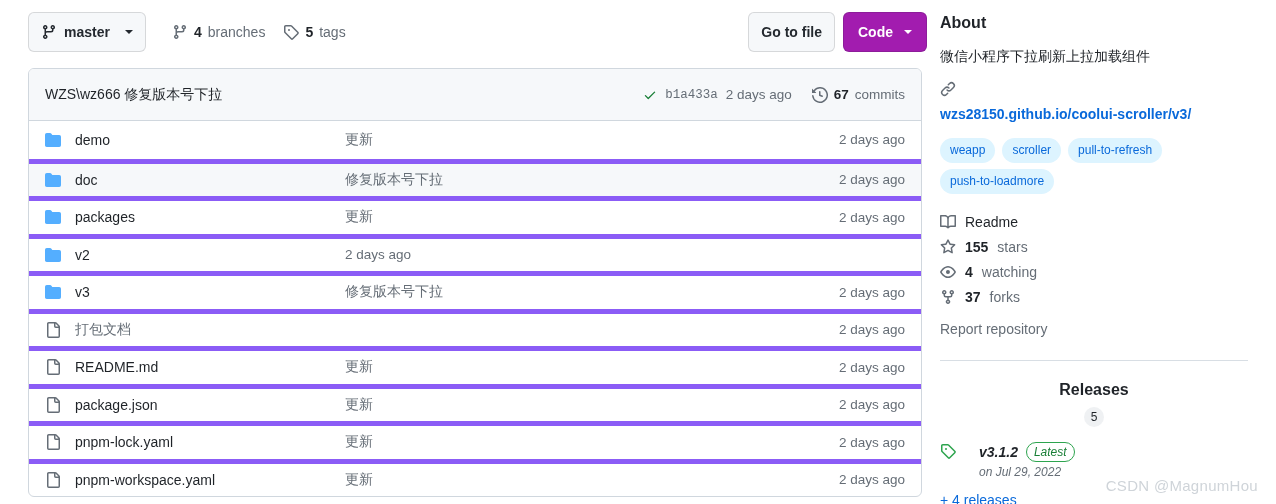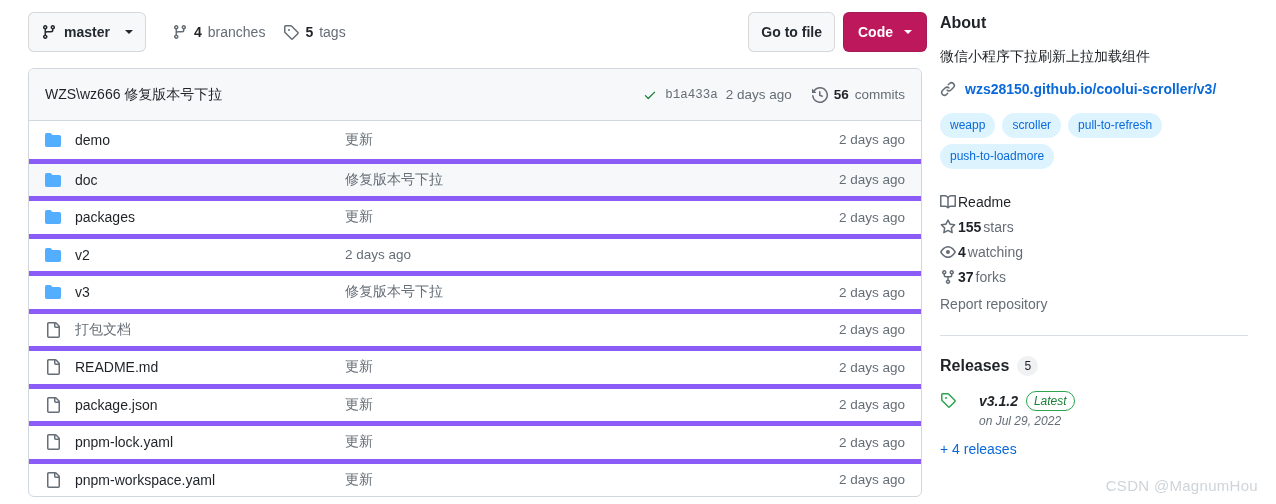--- a/index.html
+++ b/index.html
@@ -33,21 +33,21 @@
     border-top: 4px solid currentColor;
   }
   .meta-links { display: flex; align-items: center; gap: 18px; margin-left: 26px; }
   .meta-item {
     display: inline-flex; align-items: center; gap: 6px;
     font-size: 14px; color: #656d76; cursor: pointer;
   }
   .meta-item .num { font-weight: 600; color: #1f2328; }
   .toolbar-right { margin-left: auto; display: flex; align-items: center; gap: 8px; padding-right: 1px; }
   .btn-code {
-    background: #be185d; border-color: rgba(27,31,36,0.15);
+    background: #a21caf; border-color: rgba(27,31,36,0.15);
     color: #ffffff; padding: 0 14px; gap: 9px;
   }
   .btn-code .caret { border-top-color: #ffffff; }
 
   
   .filetable {
     border: 1px solid #d0d7de; border-radius: 6px;
     overflow: hidden; background: #fff; width: 894px;
   }
   .commit-bar {
@@ -79,38 +79,38 @@
   .row.hovered { background: #f6f8fa; }
   .row .icon-cell { width: 30px; display: flex; align-items: center; }
   .row .name { width: 270px; color: #1f2328; cursor: pointer; overflow: hidden; white-space: nowrap; }
   .row .msg { flex: 1; color: #656d76; cursor: pointer; overflow: hidden; white-space: nowrap; }
   .row .when { color: #656d76; font-size: 13.5px; text-align: right; white-space: nowrap; }
 
   
   .side-col { width: 348px; padding: 14px 28px 0 12px; }
   .side-title { font-size: 16px; font-weight: 600; color: #1f2328; margin-bottom: 14px; }
   .side-desc { font-size: 14px; color: #1f2328; line-height: 1.5; margin-bottom: 14px; }
-  .homepage { display: flex; align-items: flex-start; gap: 9px; margin-bottom: 16px; }
+  .homepage { display: flex; align-items: flex-start; gap: 9px; margin-bottom: 16px; flex-direction: column; }
   .homepage a { font-size: 14px; font-weight: 600; color: #0969da; text-decoration: none; cursor: pointer; }
   .topics { display: flex; flex-wrap: wrap; gap: 6px 7px; margin-bottom: 20px; max-width: 300px; }
   .topic {
     display: inline-block; padding: 1px 10px 2px;
     background: #ddf4ff; color: #0969da;
     border-radius: 2em; font-size: 12px; font-weight: 500;
     line-height: 22px; cursor: pointer;
   }
   .stat {
-    display: flex; align-items: center; gap: 2px;
+    display: flex; gap: 9px;
     height: 25px; font-size: 14px; color: #656d76; cursor: pointer;
   }
   .stat .num { font-weight: 600; color: #1f2328; }
   .stat .plain { color: #1f2328; }
   .report { font-size: 14px; color: #656d76; margin-top: 7px; cursor: pointer; }
   .divider { height: 1px; background: #d8dee4; margin: 23px 0 20px; }
-  .rel-head { display: flex; align-items: center; gap: 8px; margin-bottom: 15px; }
+  .rel-head { display: flex; align-items: center; gap: 8px; margin-bottom: 15px; flex-direction: column; }
   .rel-head .t { font-size: 16px; font-weight: 600; color: #1f2328; }
   .counter {
     background: rgba(175,184,193,0.2); color: #1f2328;
     border-radius: 2em; font-size: 12px; font-weight: 500;
     padding: 1px 7px; line-height: 18px;
   }
   .rel-row { display: flex; align-items: flex-start; gap: 23px; font-style: italic; }
   .rel-ver { display: flex; align-items: center; gap: 8px; }
   .rel-ver .v { font-size: 14px; font-weight: 600; color: #1f2328; cursor: pointer; }
   .latest-badge {
@@ -189,21 +189,21 @@
             </svg>
           </span>
           <span class="sha">b1a433a</span>
           <span class="commit-when">2 days ago</span>
           <span class="commits-count">
             <span>
               <svg width="16" height="16" viewBox="0 0 16 16" fill="#656d76">
                 <path d="m.427 1.927 1.215 1.215a8.002 8.002 0 1 1-1.6 5.685.75.75 0 1 1 1.493-.154 6.5 6.5 0 1 0 1.18-4.458l1.358 1.358A.25.25 0 0 1 3.896 6H.25A.25.25 0 0 1 0 5.75V2.104a.25.25 0 0 1 .427-.177ZM7.75 4a.75.75 0 0 1 .75.75v2.992l2.028.812a.75.75 0 0 1-.557 1.392l-2.5-1A.75.75 0 0 1 7 8.25v-3.5A.75.75 0 0 1 7.75 4Z"></path>
               </svg>
             </span>
-            <span class="num">56</span>
+            <span class="num">67</span>
             <span>commits</span>
           </span>
         </div>
       </div>
 
       <div id="file-rows">
           <div class="row">
             <span class="icon-cell">
               <svg width="16" height="16" viewBox="0 0 16 16" fill="#54aeff">
                 <path d="M1.75 1A1.75 1.75 0 0 0 0 2.75v10.5C0 14.216.784 15 1.75 15h12.5A1.75 1.75 0 0 0 16 13.25v-8.5A1.75 1.75 0 0 0 14.25 3H7.5a.25.25 0 0 1-.2-.1l-.9-1.2C6.07 1.26 5.55 1 5 1H1.75Z"></path>

